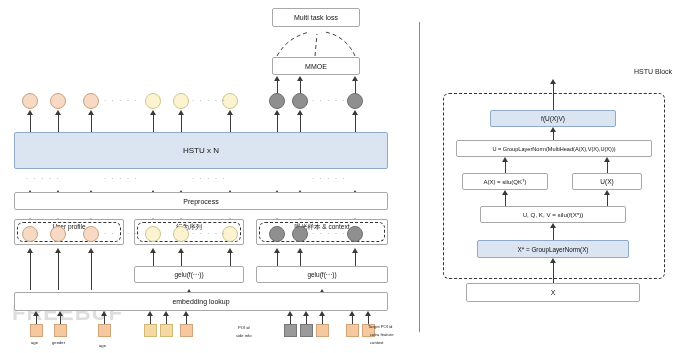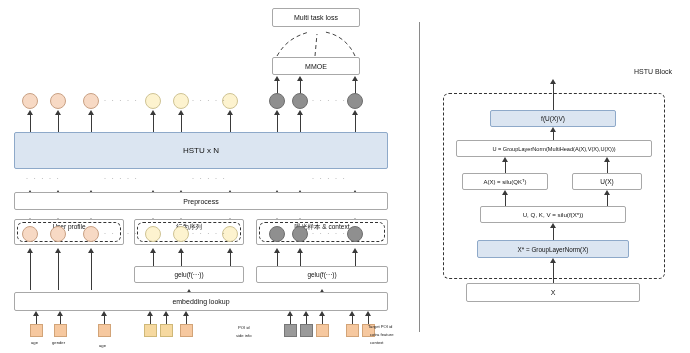--- a/index.html
+++ b/index.html
@@ -20,20 +20,21 @@
   .divider{position:absolute;background:#8a8a8a;width:1px;}
   .wm{position:absolute;color:rgba(160,160,160,.35);font-weight:bold;letter-spacing:1px;}
   .curve{position:absolute;}
 </style>
 </head>
 <body>
 
 <div class="root">
 
 
+  <div class="wm" style="left:12px;top:300px;font-size:22px;">FREEBUF</div>
 
   <div class="divider" style="left:419px;top:22px;height:310px;"></div>
 
   <div class="box boxwhite" style="left:272px;top:8px;width:88px;height:19px;font-size:7px;">
     <span>Multi task loss</span>
   </div>
 
   <svg class="curve" style="left:265px;top:28px;width:105px;height:30px;">
     <path d="M12,28 C20,14 30,8 44,4" stroke="#444" stroke-width="1" fill="none" stroke-dasharray="4,3"></path>
     <path d="M50,28 L52,6" stroke="#444" stroke-width="1" fill="none" stroke-dasharray="4,3"></path>

